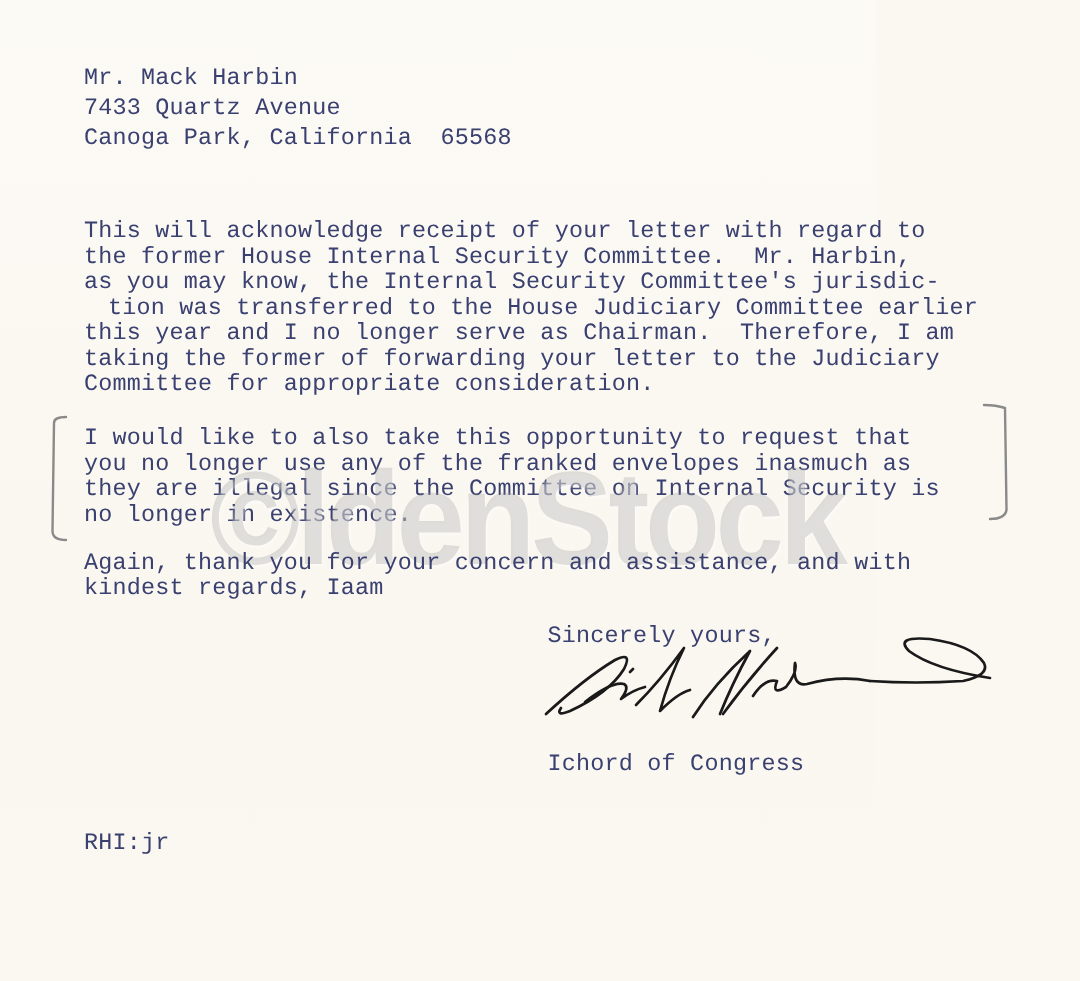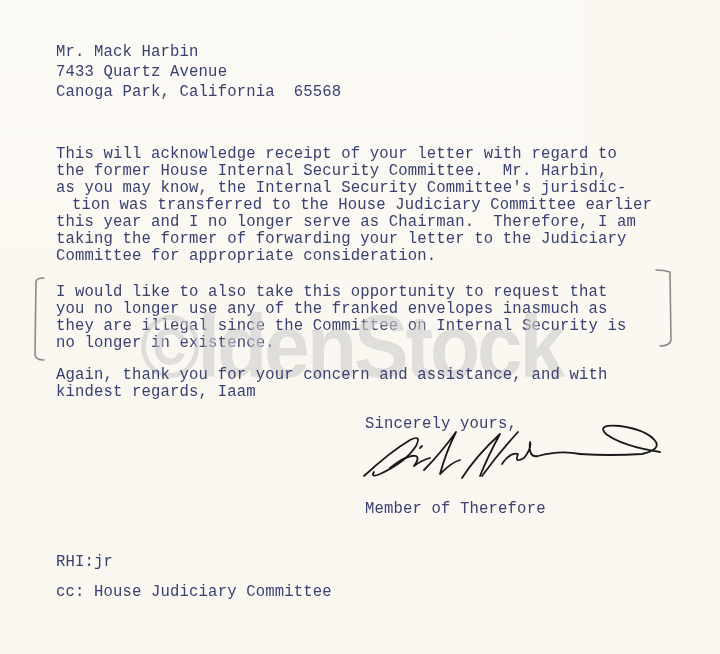--- a/index.html
+++ b/index.html
@@ -109,19 +109,18 @@
       <path d="M30 50 Q48 36 56 38 Q60 40 54 48 Q62 42 70 40"></path>
       <path d="M60 30 L62 28"></path>
       <path d="M64 52 Q80 36 96 14 Q86 34 80 56 Q92 44 100 42"></path>
       <path d="M102 60 Q116 38 140 16 Q128 38 120 58"></path>
       <path d="M122 58 Q138 36 158 14"></path>
       <path d="M142 46 Q150 34 158 36 Q154 46 164 40 Q172 30 170 24 Q168 40 178 38 Q200 32 220 36"></path>
       <path d="M220 36 Q250 38 282 36 Q300 32 296 24 Q288 12 260 8 Q236 6 246 16 Q262 28 300 34"></path>
     </g>
   </svg>
 
-  <div class="line typed" style="left:365px; top:499px;">Member of Therefore</div>
+  <div class="line typed" style="left:365px; top:499px;">Ichord of Congress</div>
 
   <div class="line typed" style="left:56px; top:552px;">RHI:jr</div>
 
-  <div class="line typed" style="left:56px; top:582px;">cc: House Judiciary Committee</div>
 
 </div>
 
 </body></html>

